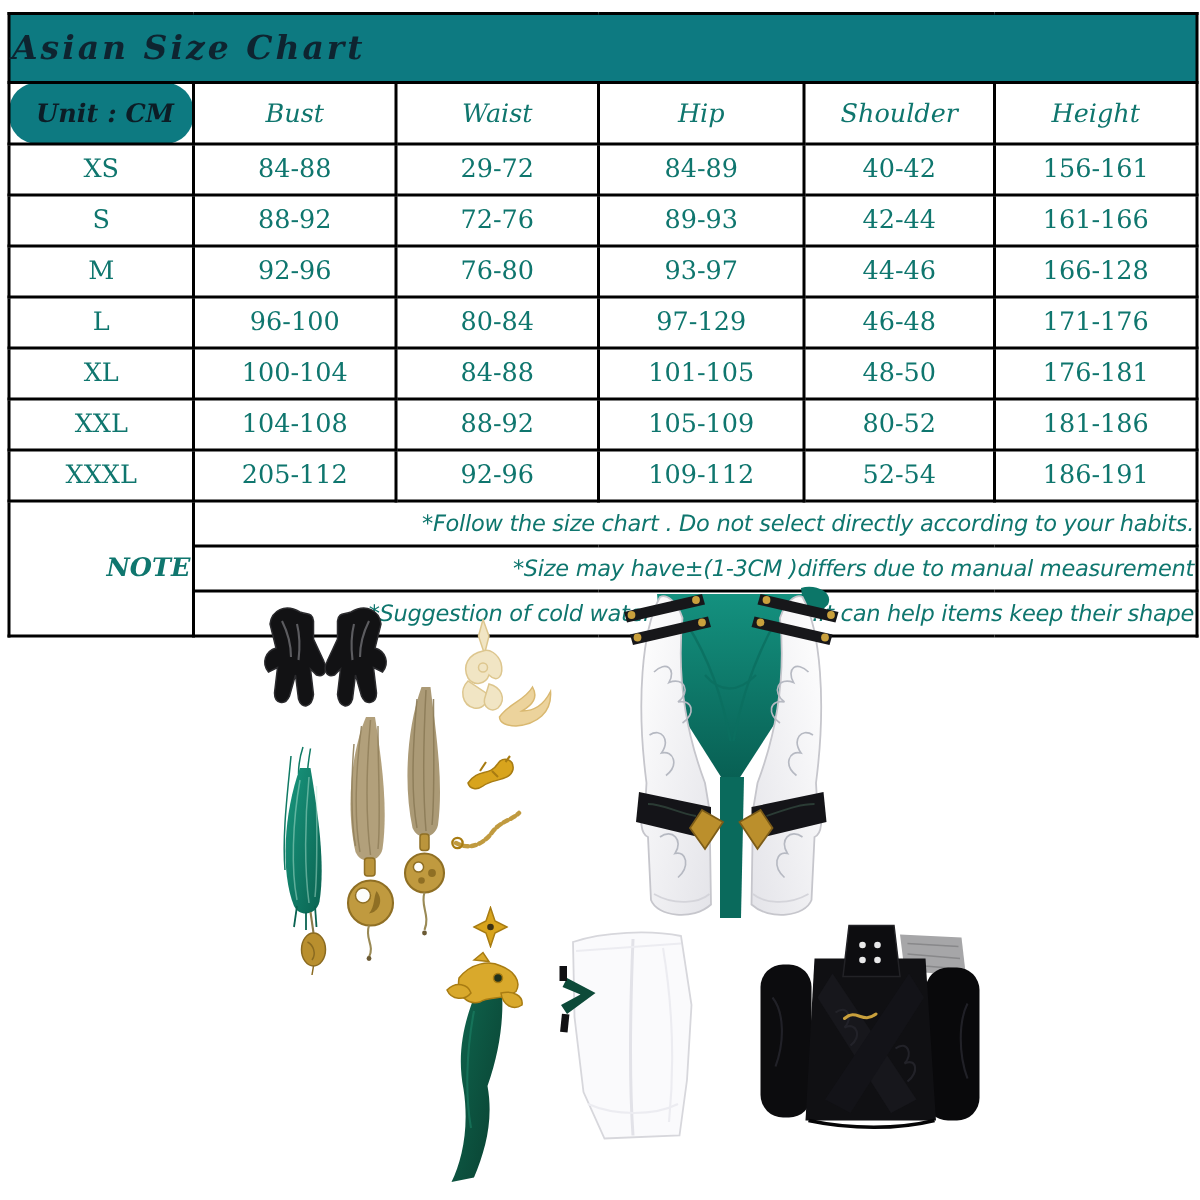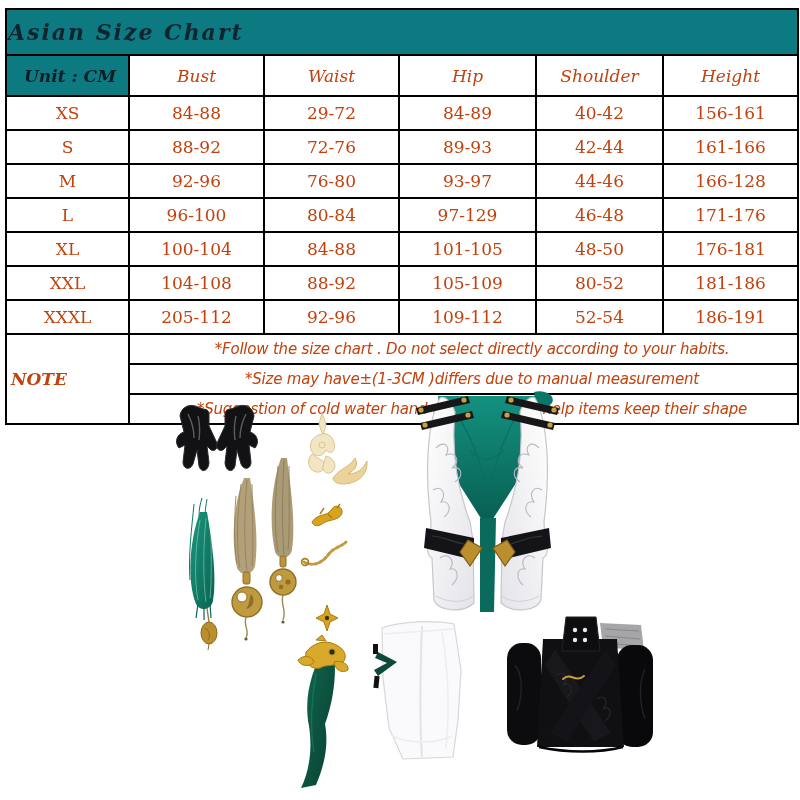--- a/index.html
+++ b/index.html
@@ -7,45 +7,45 @@
     width:800px;height:800px;background:#ffffff;position:relative;overflow:hidden;
     font-family:"DejaVu Serif","Liberation Serif",serif;
   }
   
   .chart-table{
     position:absolute;left:5px;top:8px;width:792px;
     border-collapse:collapse;table-layout:fixed;
   }
   .chart-table td{
     border:2px solid var(--table-border,#000);
-    color:#c2410c;
+    color:#0f766e;
   }
   td.title-cell{
     background:var(--header-teal,#0d7a81);
     height:42px;vertical-align:middle;
     font-size:22px;font-weight:bold;font-style:italic;letter-spacing:2px;
     color:var(--title-text,#0e2430);
   }
   td.unit-cell{
     background:var(--header-teal,#0d7a81);
     font-size:16px;font-style:italic;font-weight:bold;
     padding-left:6px;color:#0c1d26;
   }
-  tr.header-row td{height:37px;font-size:17px;font-style:italic;text-align:center;}
+  tr.header-row td{height:37px;font-size:17px;font-style:italic;text-align:center;border-radius:19px;}
   td.size-cell,td.val-cell{
     height:30px;font-size:17px;text-align:center;
   }
   td.note-label{
     font-size:17px;font-weight:bold;font-style:italic;
-    text-align:left;padding-left:4px;vertical-align:middle;margin-left:29px;
+    text-align:right;padding-left:4px;vertical-align:middle;margin-left:29px;
   }
   td.note-text{
     height:26px;font-size:15px;font-style:italic;
     font-family:"DejaVu Sans","Liberation Sans",sans-serif;
-    text-align:center;padding-left:18px;letter-spacing:-0.2px;
+    text-align:right;padding-left:18px;letter-spacing:-0.2px;
     white-space:nowrap;overflow:hidden;
   }
   
   .gallery{position:absolute;left:0;top:385px;width:800px;height:415px;}
   .item{position:absolute;}
 </style>
 </head>
 <body>
 
 <table class="chart-table">

